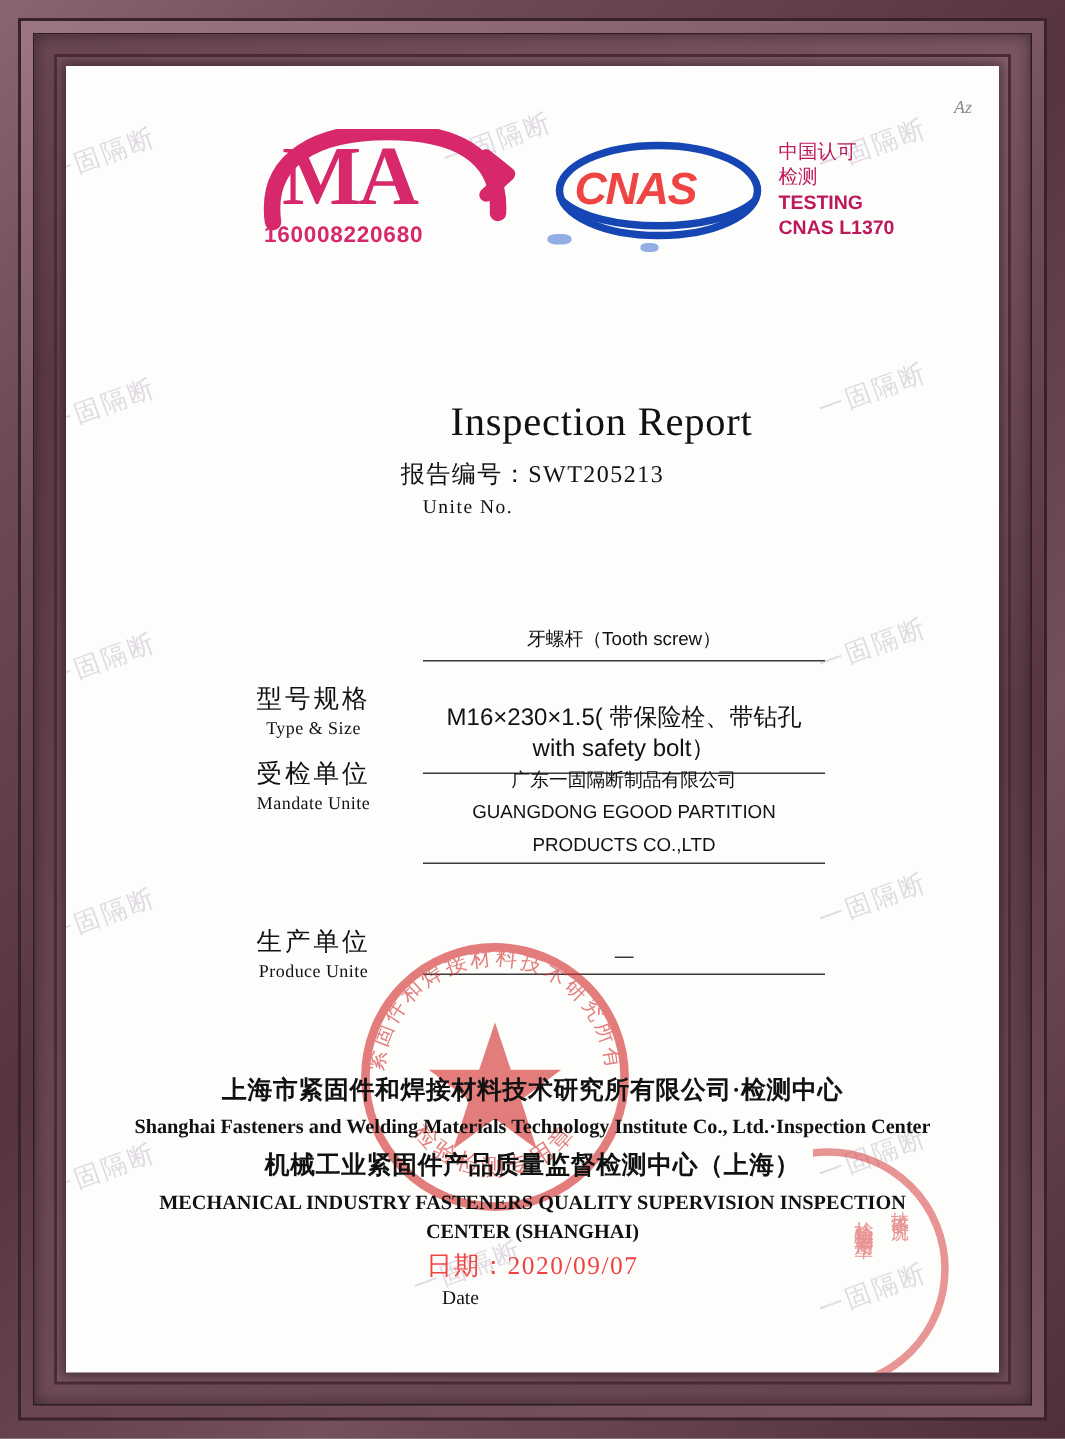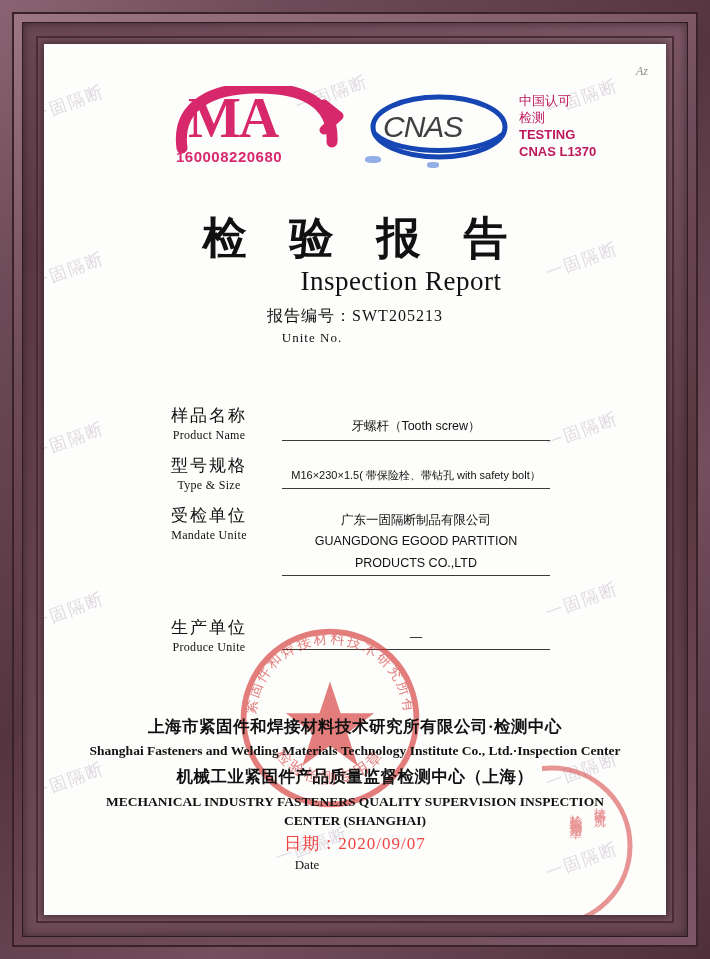--- a/index.html
+++ b/index.html
@@ -115,23 +115,23 @@
   .cnas-oval {
     position: absolute;
     left: 0; top: 6px;
     width: 140px; height: 66px;
   }
   .cnas-word {
     position: absolute;
     left: 14px; top: 22px;
     font-family: "Liberation Sans", sans-serif;
     font-style: italic;
-    font-weight: normal;
+    font-weight: bold;
     font-size: 30px;
-    color: #404040;
+    color: #ef4444;
     letter-spacing: -1px;
   }
   .cnas-right {
     position: absolute;
     left: 150px; top: 4px;
     color: #be185d;
     font-family: "Liberation Sans", sans-serif;
     font-size: 13px;
     line-height: 17px;
     font-weight: bold;
@@ -227,21 +227,21 @@
     left: 238px;
     width: 268px;
     border-bottom: 1px solid #3a3a3a;
     text-align: center;
     font-family: "Liberation Sans", sans-serif;
     font-size: 12.5px;
     color: #111;
     padding-bottom: 5px;
     top: 14px;
   }
-  .field-value.small { font-size: 11px; }
+  .field-value.small { font-size: 16px; }
   .field-value.two-line-a {
     top: 8px;
     border-bottom: none;
   }
   .field-value.two-line-b {
     top: 30px;
   }
   .field-row.tall { height: 58px; }
 
   
@@ -372,37 +372,32 @@
         <div class="cnas-smudge" style="left:58px; top:74px; width:12px; height:6px;"></div>
         <div class="cnas-right">
           <div class="cn">中国认可</div>
           <div class="cn">检测</div>
           <div>TESTING</div>
           <div>CNAS L1370</div>
         </div>
       </div>
     </div>
 
-    <div class="title-cn">检 验 报 告</div>
     <div class="title-en">Inspection Report</div>
 
     <div class="report-no">
       <div class="line1">
         <span>报告编号：</span><span>SWT205213</span>
       </div>
       <div class="line2">Unite No.</div>
     </div>
 
     <div class="fields">
 
       <div class="field-row">
-        <div class="field-label">
-          <span class="cn">样品名称</span>
-          <span class="en">Product Name</span>
-        </div>
         <div class="field-value">牙螺杆（Tooth screw）</div>
       </div>
 
       <div class="field-row">
         <div class="field-label">
           <span class="cn">型号规格</span>
           <span class="en">Type &amp; Size</span>
         </div>
         <div class="field-value small">M16×230×1.5( 带保险栓、带钻孔 with safety bolt）</div>
       </div>

